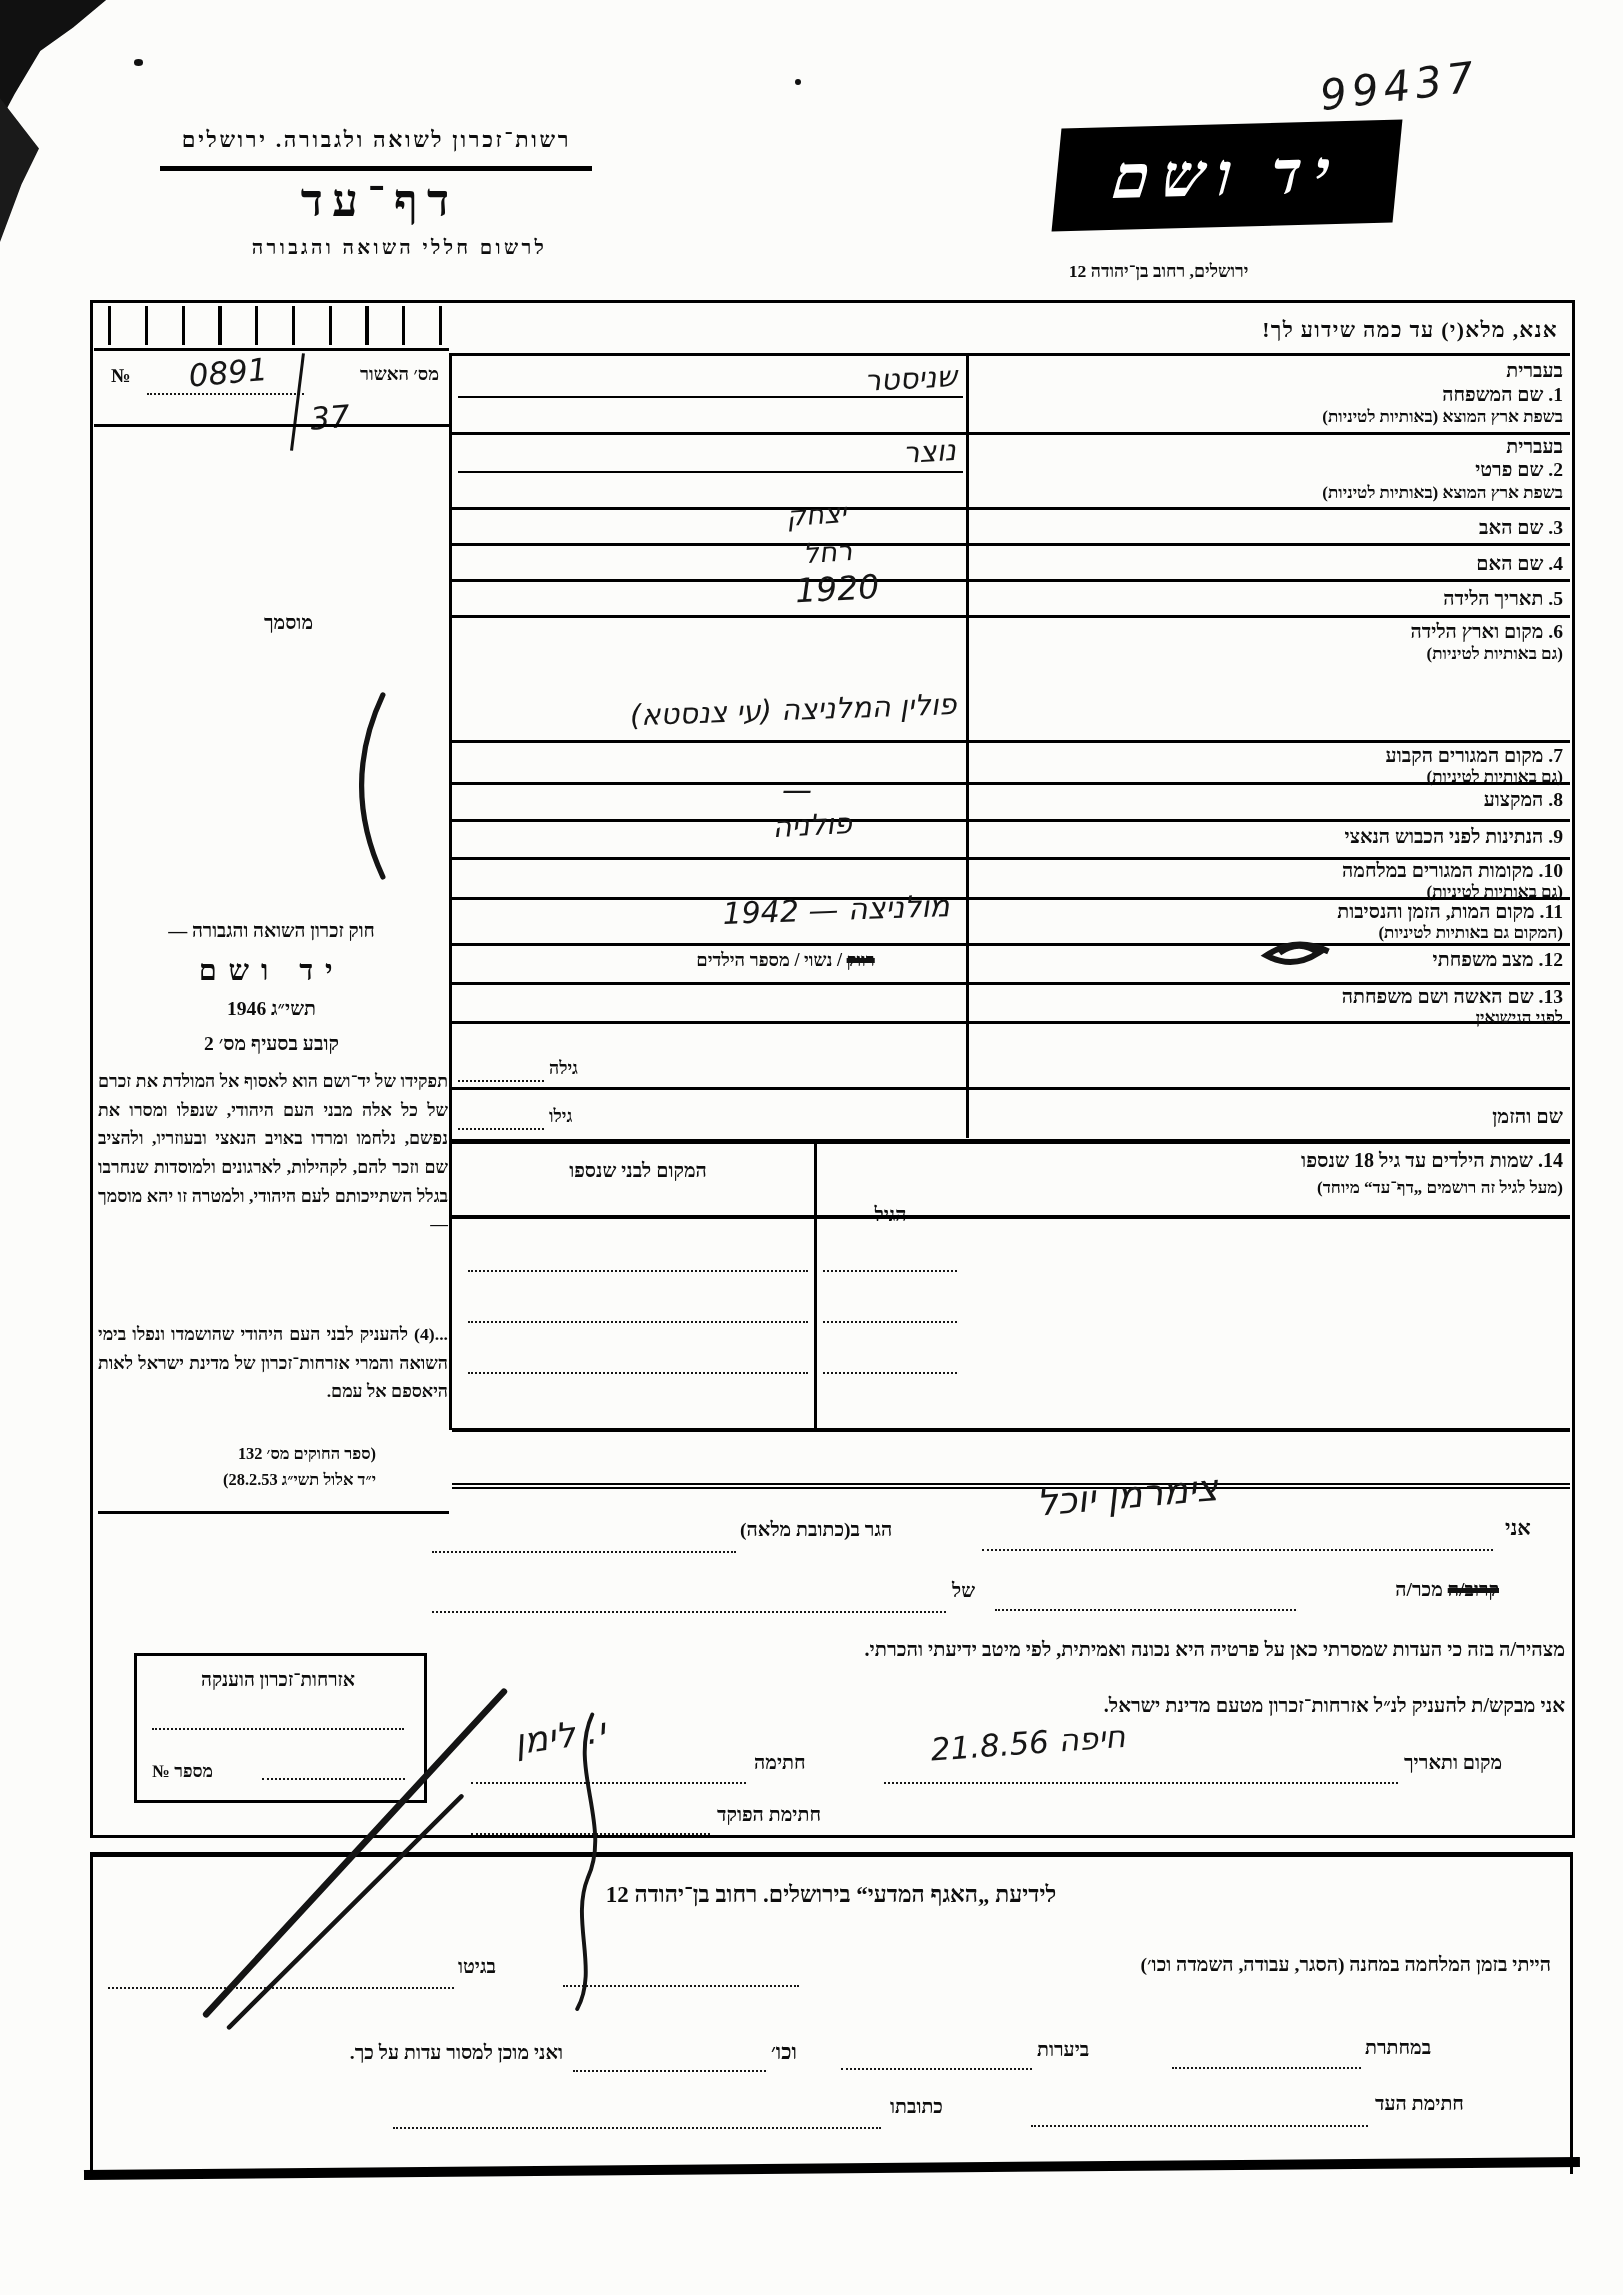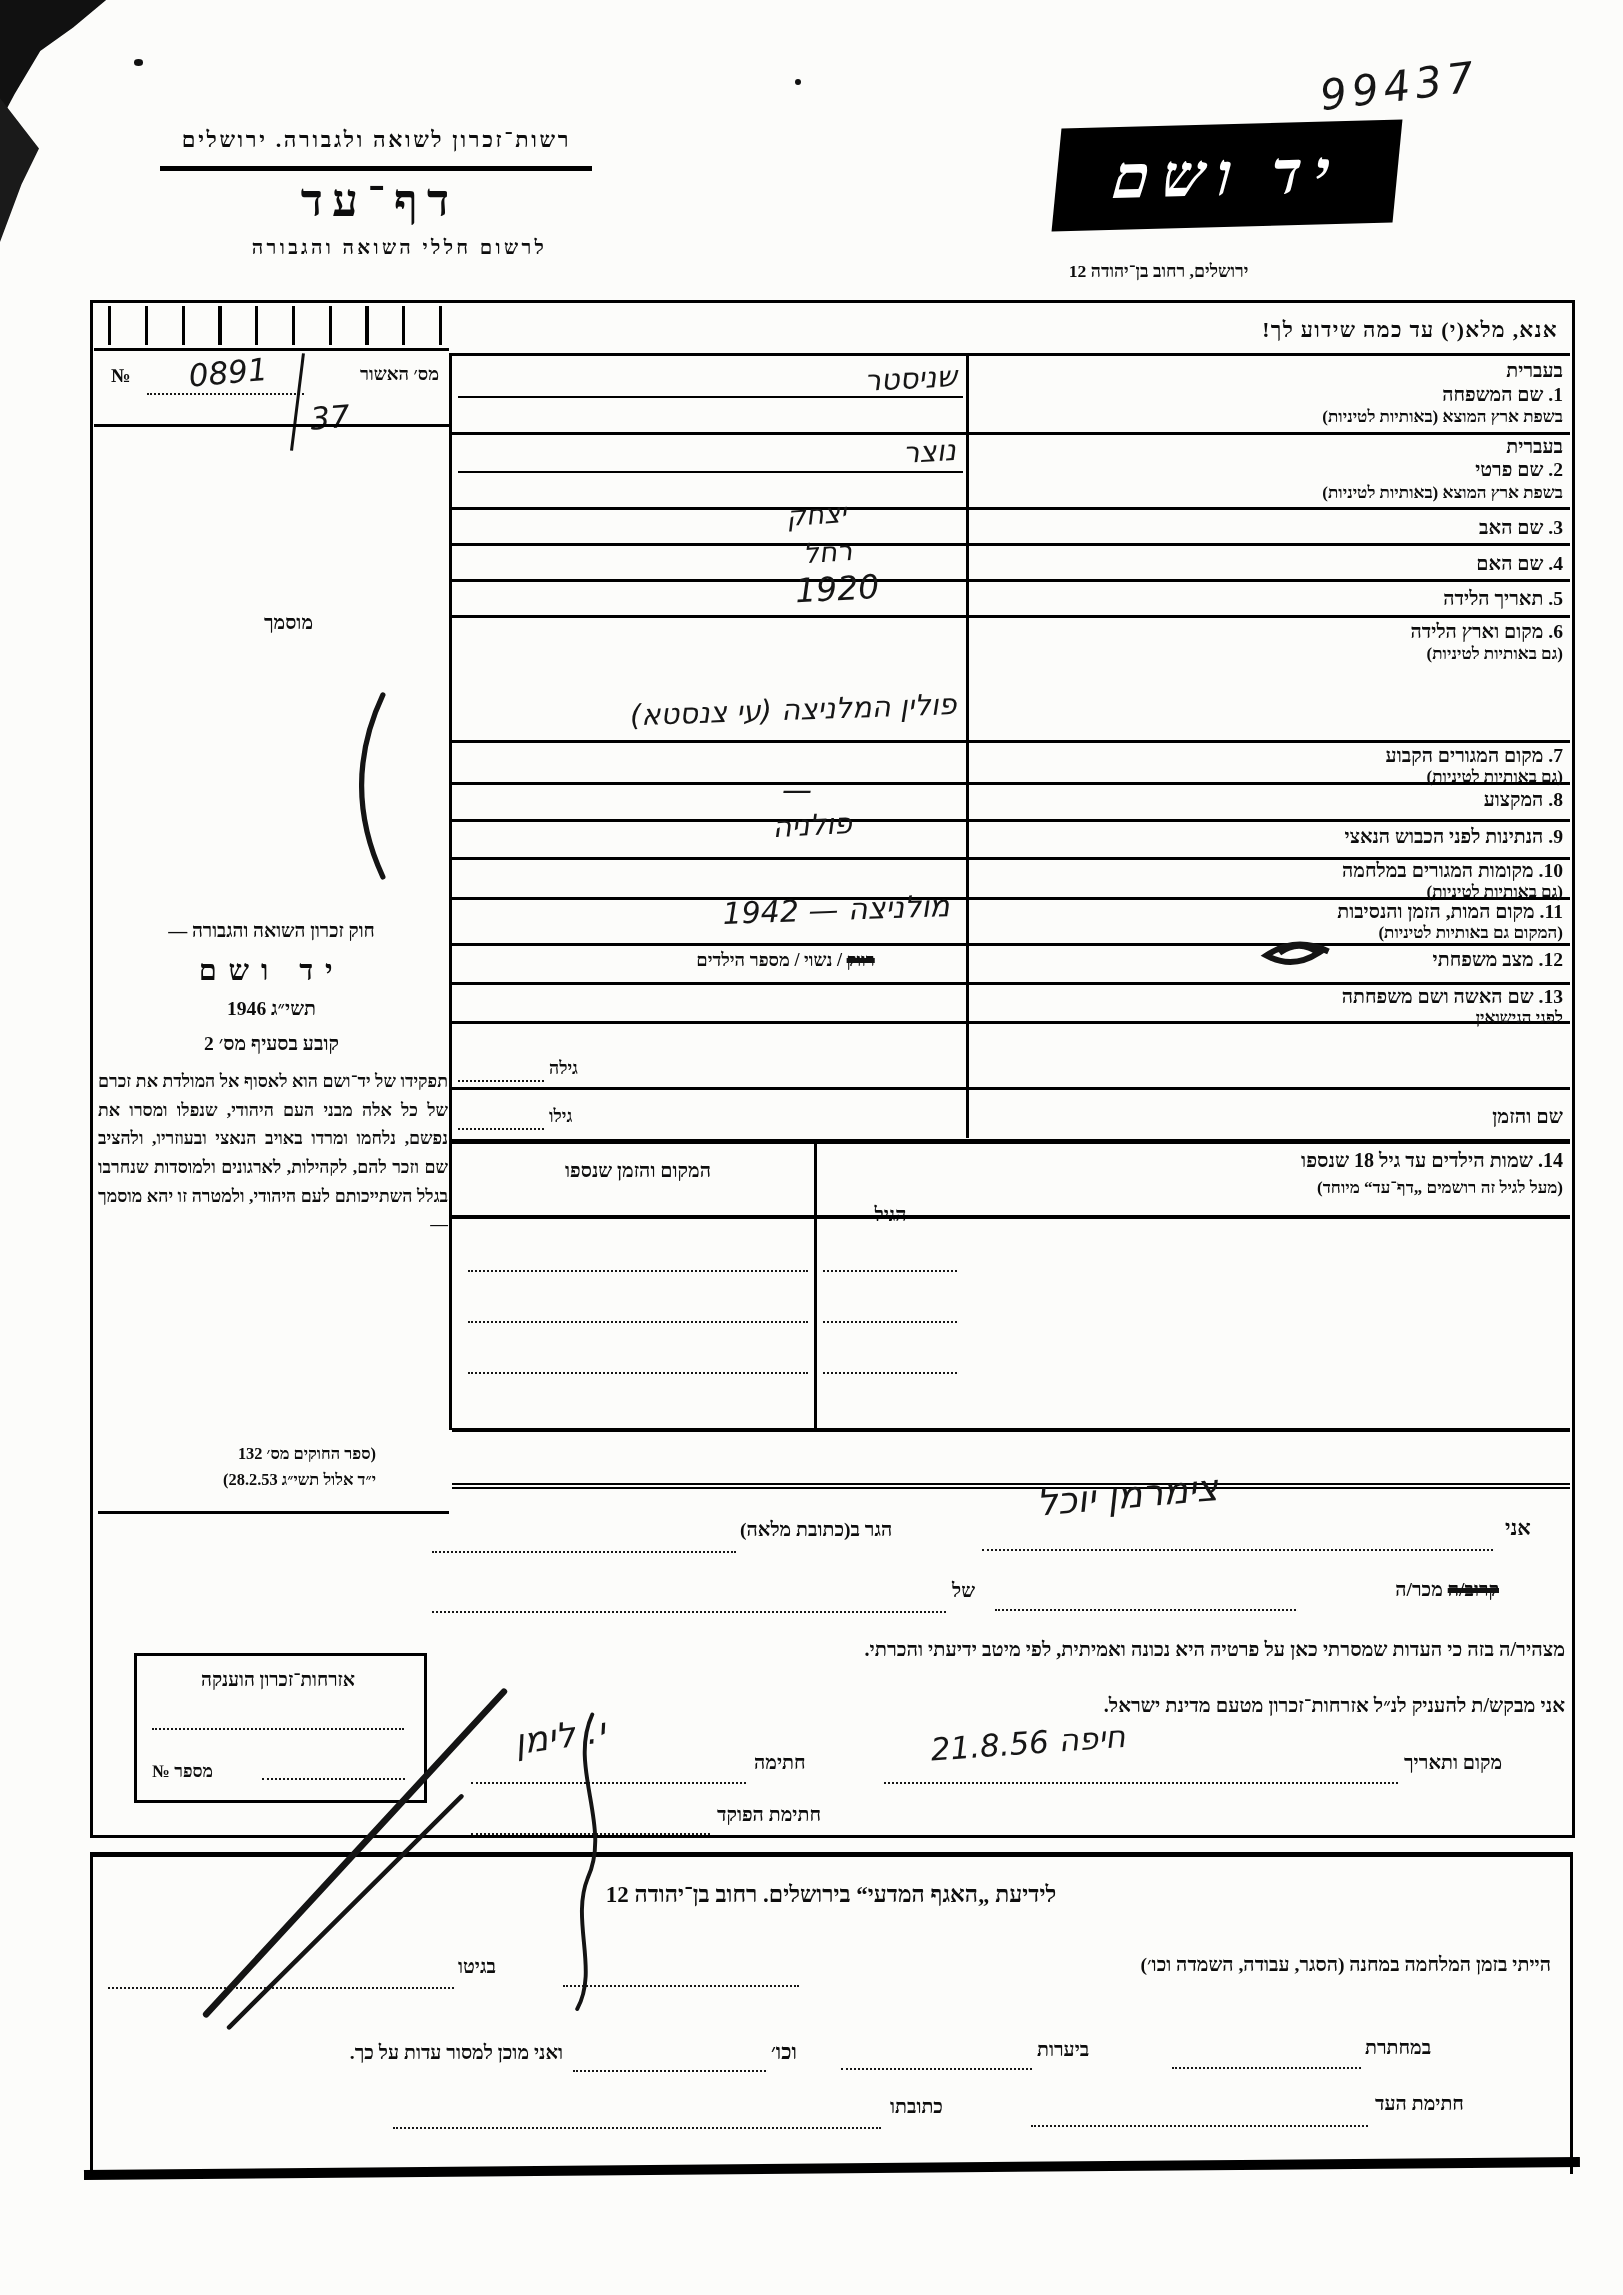--- a/index.html
+++ b/index.html
@@ -74,20 +74,21 @@
   <div class="hw" style="left:309px;top:398px;font-size:31px;transform:rotate(-4deg);">37</div>
   <div class="hl" style="left:94px;top:424px;width:355px;height:2.6px;"></div>
 
   <div class="abs lbl ctr" style="left:223px;top:612px;width:131px;font-size:19.6px;">מוסמך</div>
 
   <div class="abs lbl ctr" style="left:98px;top:920px;width:347px;font-size:19px;">חוק זכרון השואה והגבורה —</div>
   <div class="abs lbl ctr" style="left:98px;top:954px;width:347px;font-size:29px;letter-spacing:11.8px;">יד ושם</div>
   <div class="abs lbl ctr" style="left:98px;top:998px;width:347px;font-size:19.6px;">תשי״ג 1946</div>
   <div class="abs lbl ctr" style="left:98px;top:1033px;width:347px;font-size:19.6px;">קובע בסעיף מס׳ 2</div>
   <div class="abs lbl" style="left:98px;top:1067px;width:350px;font-size:17.7px;line-height:1.62;text-align:justify;">תפקידו של יד־ושם הוא לאסוף אל המולדת את זכרם של כל אלה מבני העם היהודי, שנפלו ומסרו את נפשם, נלחמו ומרדו באויב הנאצי ובעוזריו, ולהציב שם וזכר להם, לקהילות, לארגונים ולמוסדות שנחרבו בגלל השתייכותם לעם היהודי, ולמטרה זו יהא מוסמך —</div>
+  <div class="abs lbl" style="left:98px;top:1320px;width:350px;font-size:17.7px;line-height:1.62;text-align:justify;">‏...(4) להעניק לבני העם היהודי שהושמדו ונפלו בימי השואה והמרי אזרחות־זכרון של מדינת ישראל לאות היאספם אל עמם.</div>
   <div class="abs lbl rt" style="left:101px;top:1445px;width:275px;font-size:16.4px;">(ספר החוקים מס׳ 132</div>
   <div class="abs lbl rt" style="left:101px;top:1471px;width:275px;font-size:16.4px;">י״ד אלול תשי״ג 28.2.53)</div>
   <div class="hl" style="left:98px;top:1511px;width:351px;height:2.6px;"></div>
 
   <div class="hl" style="left:458px;top:396px;width:505px;height:2px;"></div>
   <div class="hl" style="left:452px;top:432px;width:1118px;height:2.6px;"></div>
   <div class="hl" style="left:458px;top:471px;width:505px;height:2px;"></div>
   <div class="hl" style="left:452px;top:507px;width:1118px;height:2.6px;"></div>
   <div class="hl" style="left:452px;top:543px;width:1118px;height:2.6px;"></div>
   <div class="hl" style="left:452px;top:579px;width:1118px;height:2.6px;"></div>
@@ -152,21 +153,21 @@
 
   <div class="abs lbl" style="left:549px;top:1058px;font-size:17.7px;">גילה</div>
   <div class="dot" style="left:458px;top:1080px;width:86px;"></div>
   <div class="abs lbl" style="left:549px;top:1106px;font-size:17.7px;">גילו</div>
   <div class="dot" style="left:458px;top:1128px;width:86px;"></div>
 
   <div class="hl" style="left:452px;top:1139px;width:1118px;height:5.2px;"></div>
   <div class="abs lbl rt" style="left:977px;top:1149px;width:586px;font-size:20px;">14. שמות הילדים עד גיל 18 שנספו</div>
   <div class="abs lbl rt" style="left:977px;top:1178px;width:586px;font-size:17px;">(מעל לגיל זה רושמים „דף־עד“ מיוחד)</div>
   <div class="abs lbl ctr" style="left:818px;top:1160px;width:145px;font-size:19.6px;margin-top:44px;">הגיל</div>
-  <div class="abs lbl ctr" style="left:468px;top:1160px;width:340px;font-size:19.6px;">המקום והזמן שנספו</div>
+  <div class="abs lbl ctr" style="left:468px;top:1160px;width:340px;font-size:19.6px;">המקום לבני שנספו</div>
   <div class="hl" style="left:452px;top:1215px;width:1118px;height:3.9px;"></div>
   <div class="vl" style="left:814px;top:1139px;width:2.6px;height:291px;"></div>
   <div class="dot" style="left:468px;top:1270px;width:340px;"></div>
   <div class="dot" style="left:823px;top:1270px;width:134px;"></div>
   <div class="dot" style="left:468px;top:1321px;width:340px;"></div>
   <div class="dot" style="left:823px;top:1321px;width:134px;"></div>
   <div class="dot" style="left:468px;top:1372px;width:340px;"></div>
   <div class="dot" style="left:823px;top:1372px;width:134px;"></div>
 
   <div class="abs" style="left:452px;top:1428px;width:1118px;height:51px;border-top:4.6px solid #000;border-bottom:6.5px double #000;"></div>

